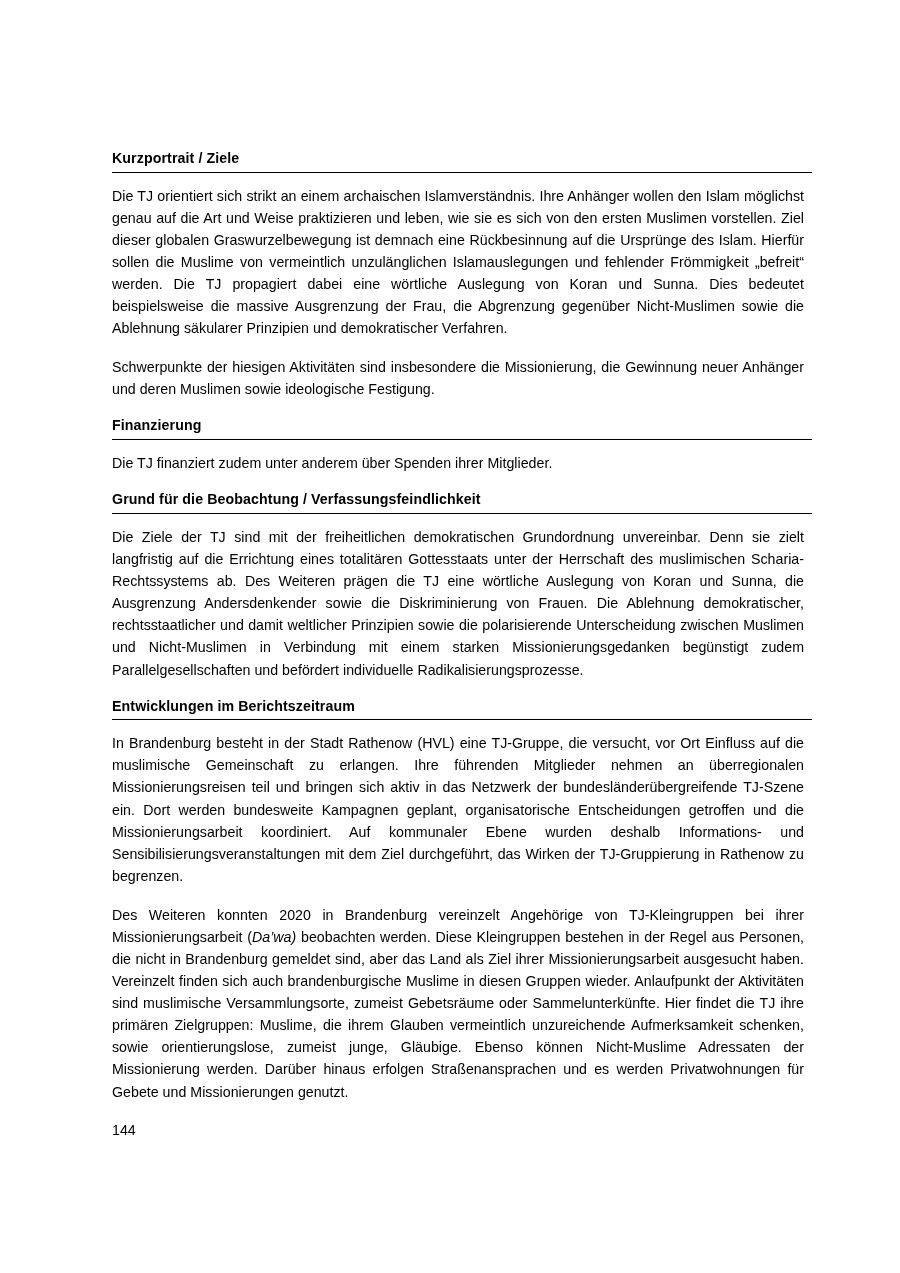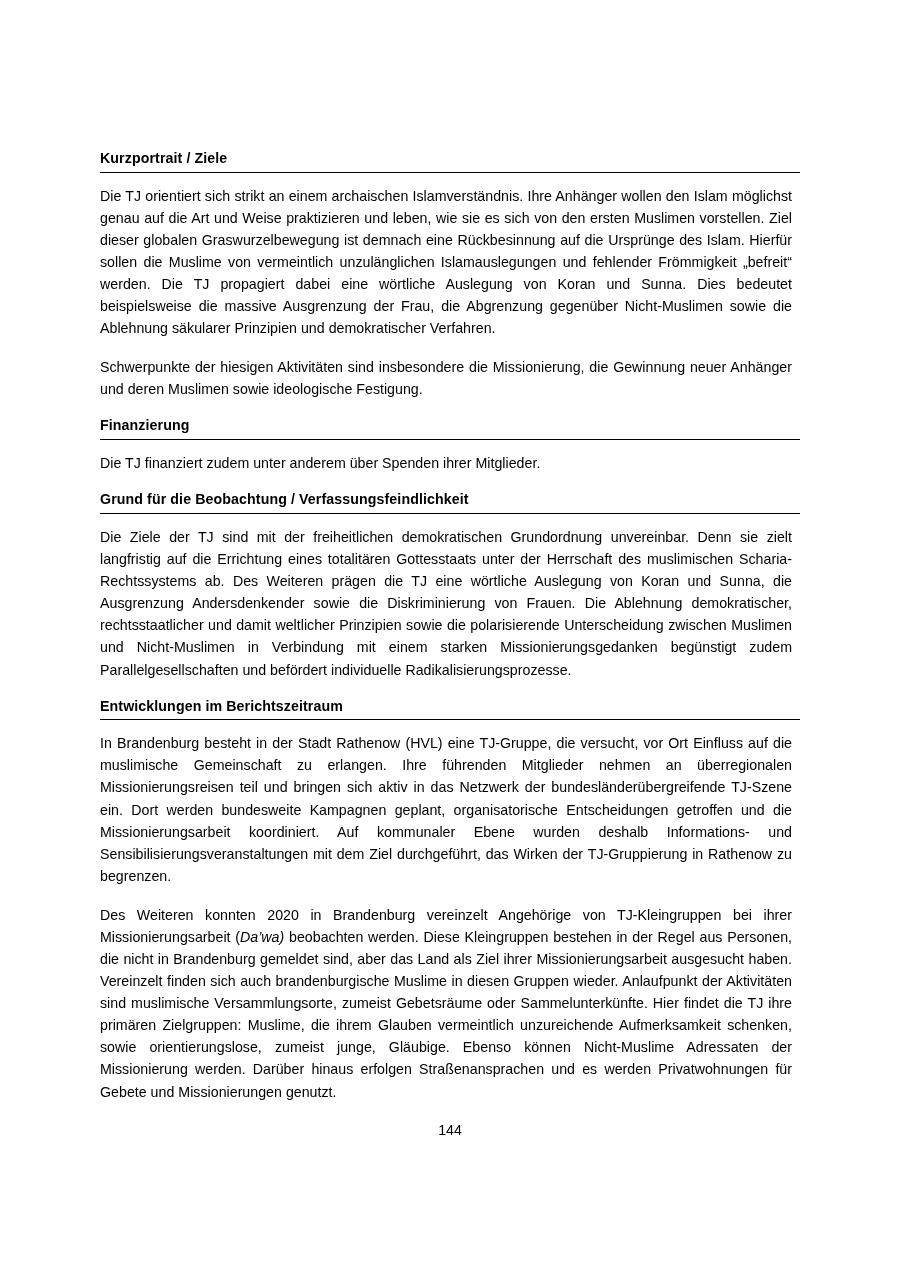--- a/index.html
+++ b/index.html
@@ -10,21 +10,21 @@
   body {
     width: 900px;
     height: 1273px;
     font-family: "Liberation Sans", sans-serif;
     color: #000000;
     position: relative;
     overflow: hidden;
   }
   .page {
     position: absolute;
-    left: 100px;
+    left: 112px;
     top: 0;
     width: 700px;
     height: 1273px;
     box-sizing: border-box;
   }
   .content {
     position: absolute;
     top: 150px;
     left: 0;
     width: 700px;
@@ -50,21 +50,21 @@
     letter-spacing: 0.02px;
   }
   p.body-text.last {
     margin-bottom: 0;
   }
   .page-number {
     position: absolute;
     left: 0;
     top: 1122px;
     width: 700px;
-    text-align: center;
+    text-align: left;
     font-size: 14.2px;
     line-height: 1.2;
   }
   em.italic {
     font-style: italic;
   }
 </style>
 </head>
 <body>
 

